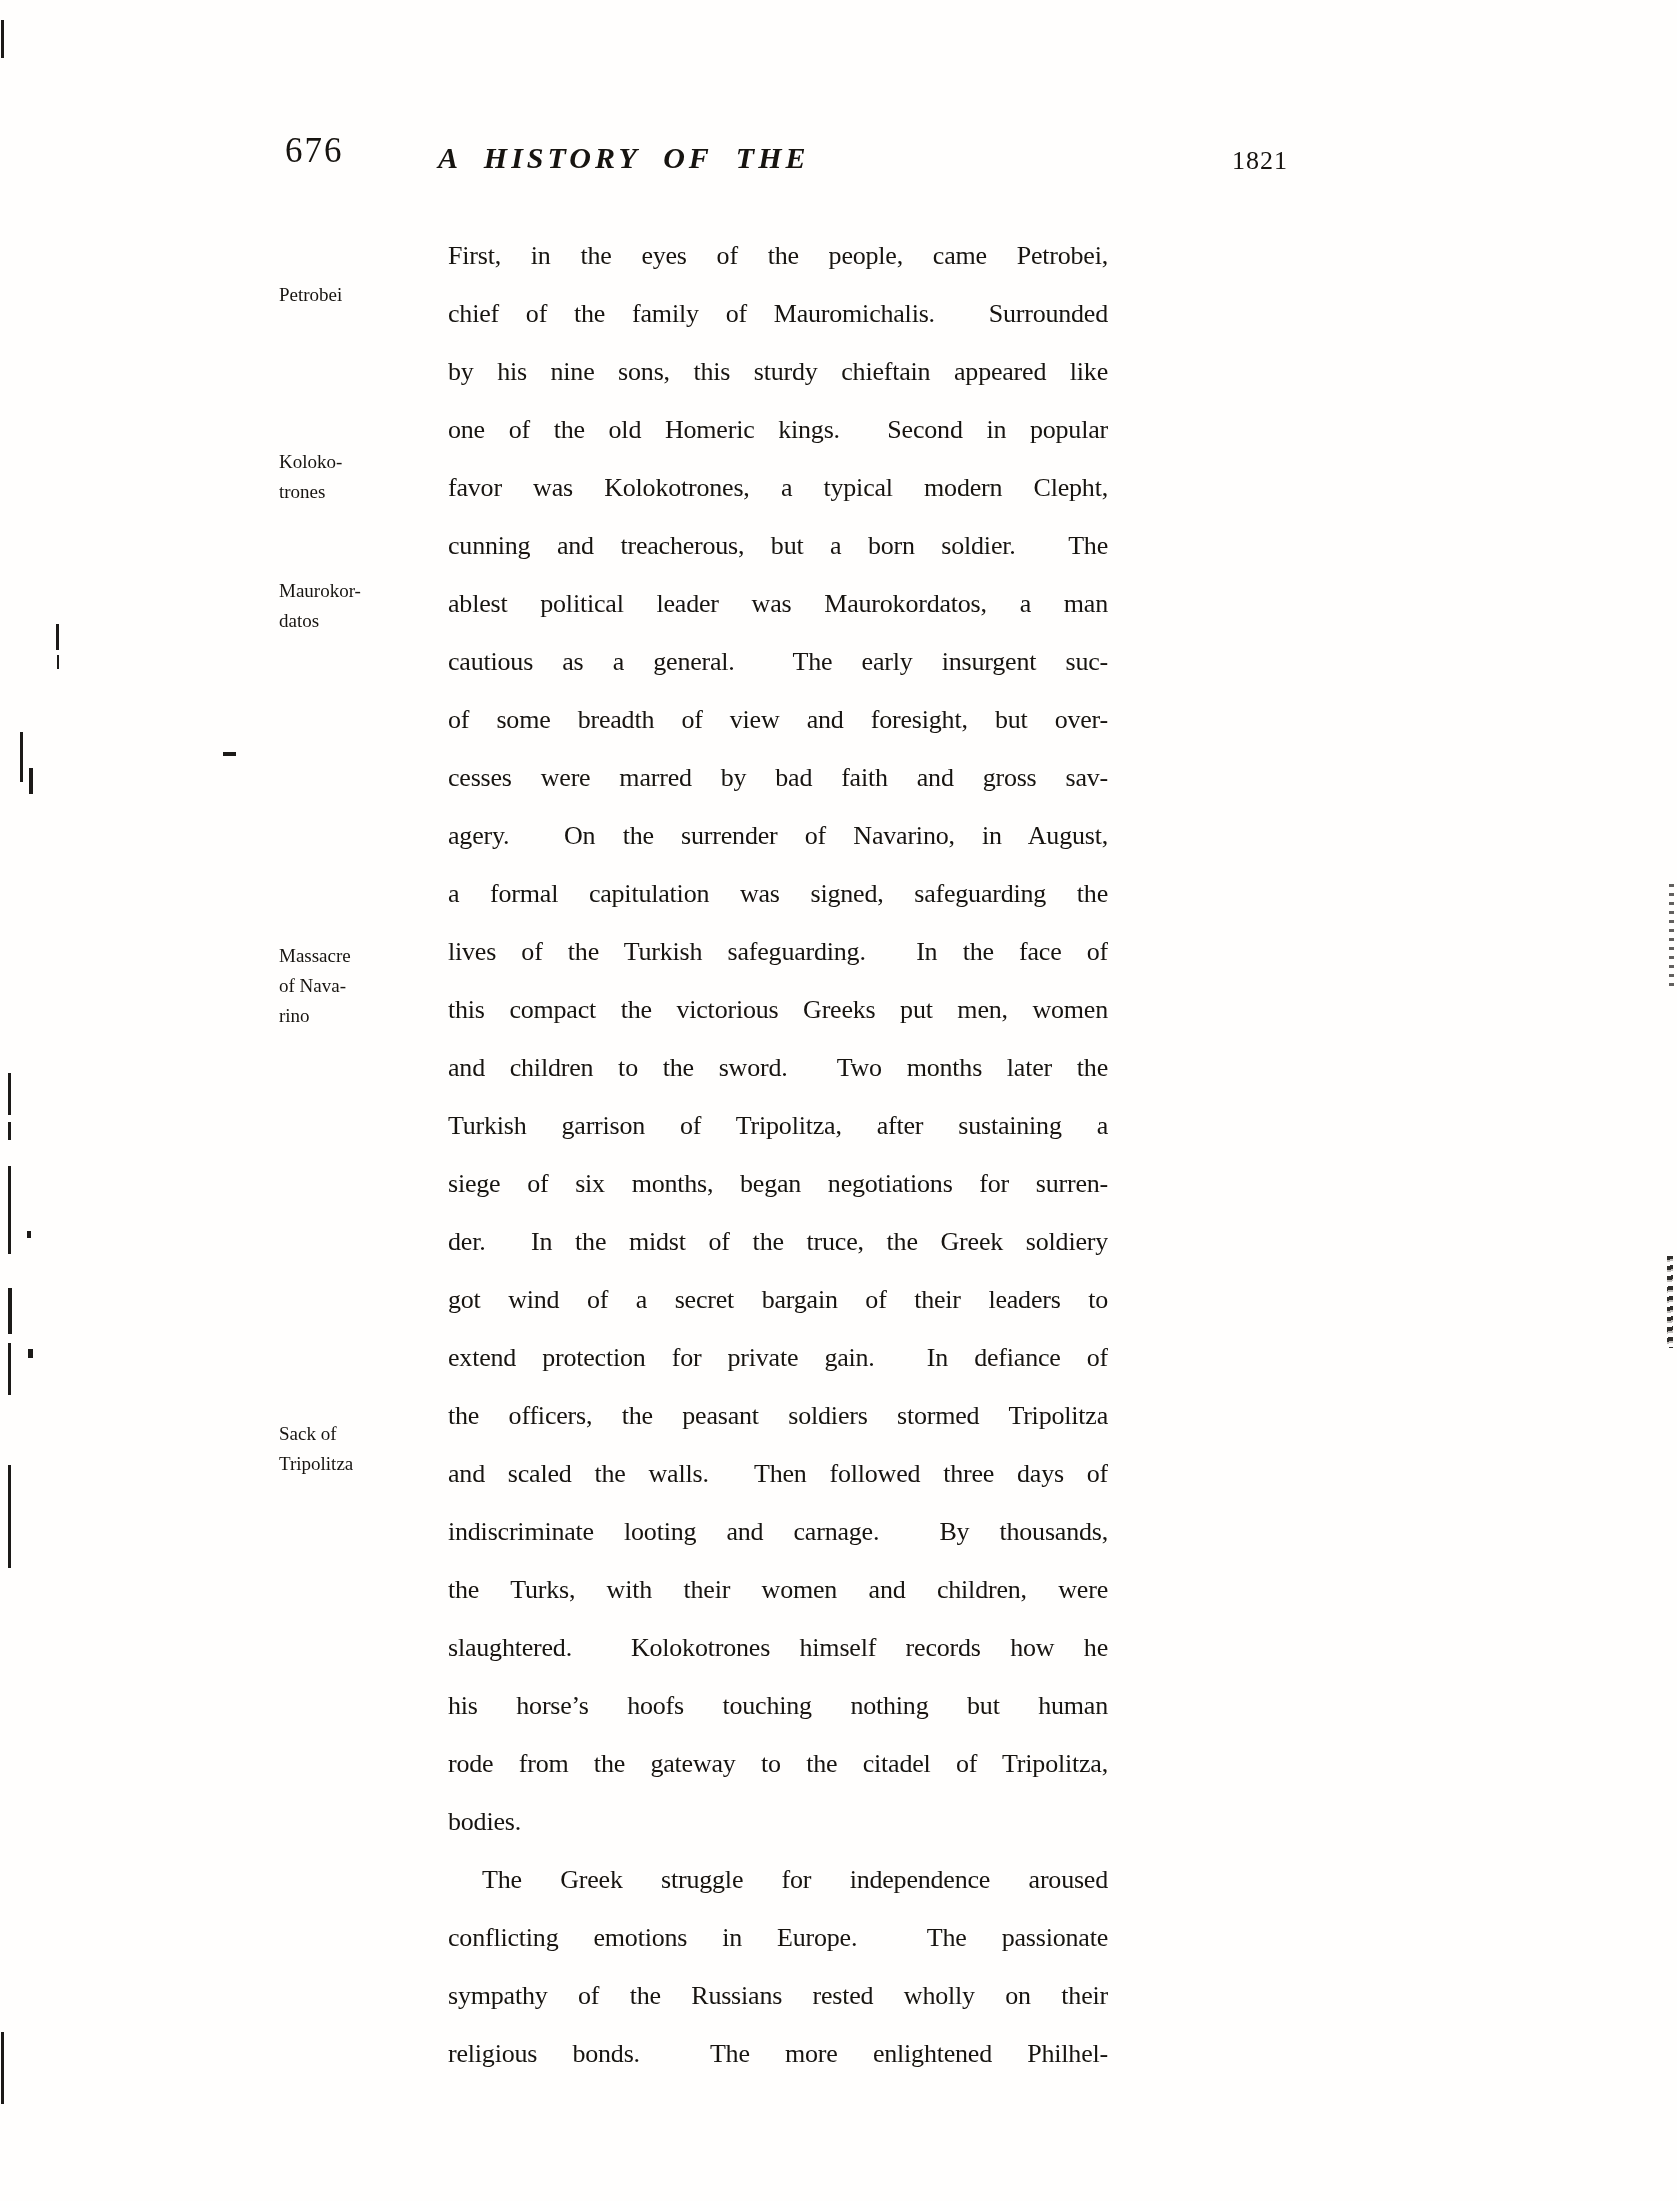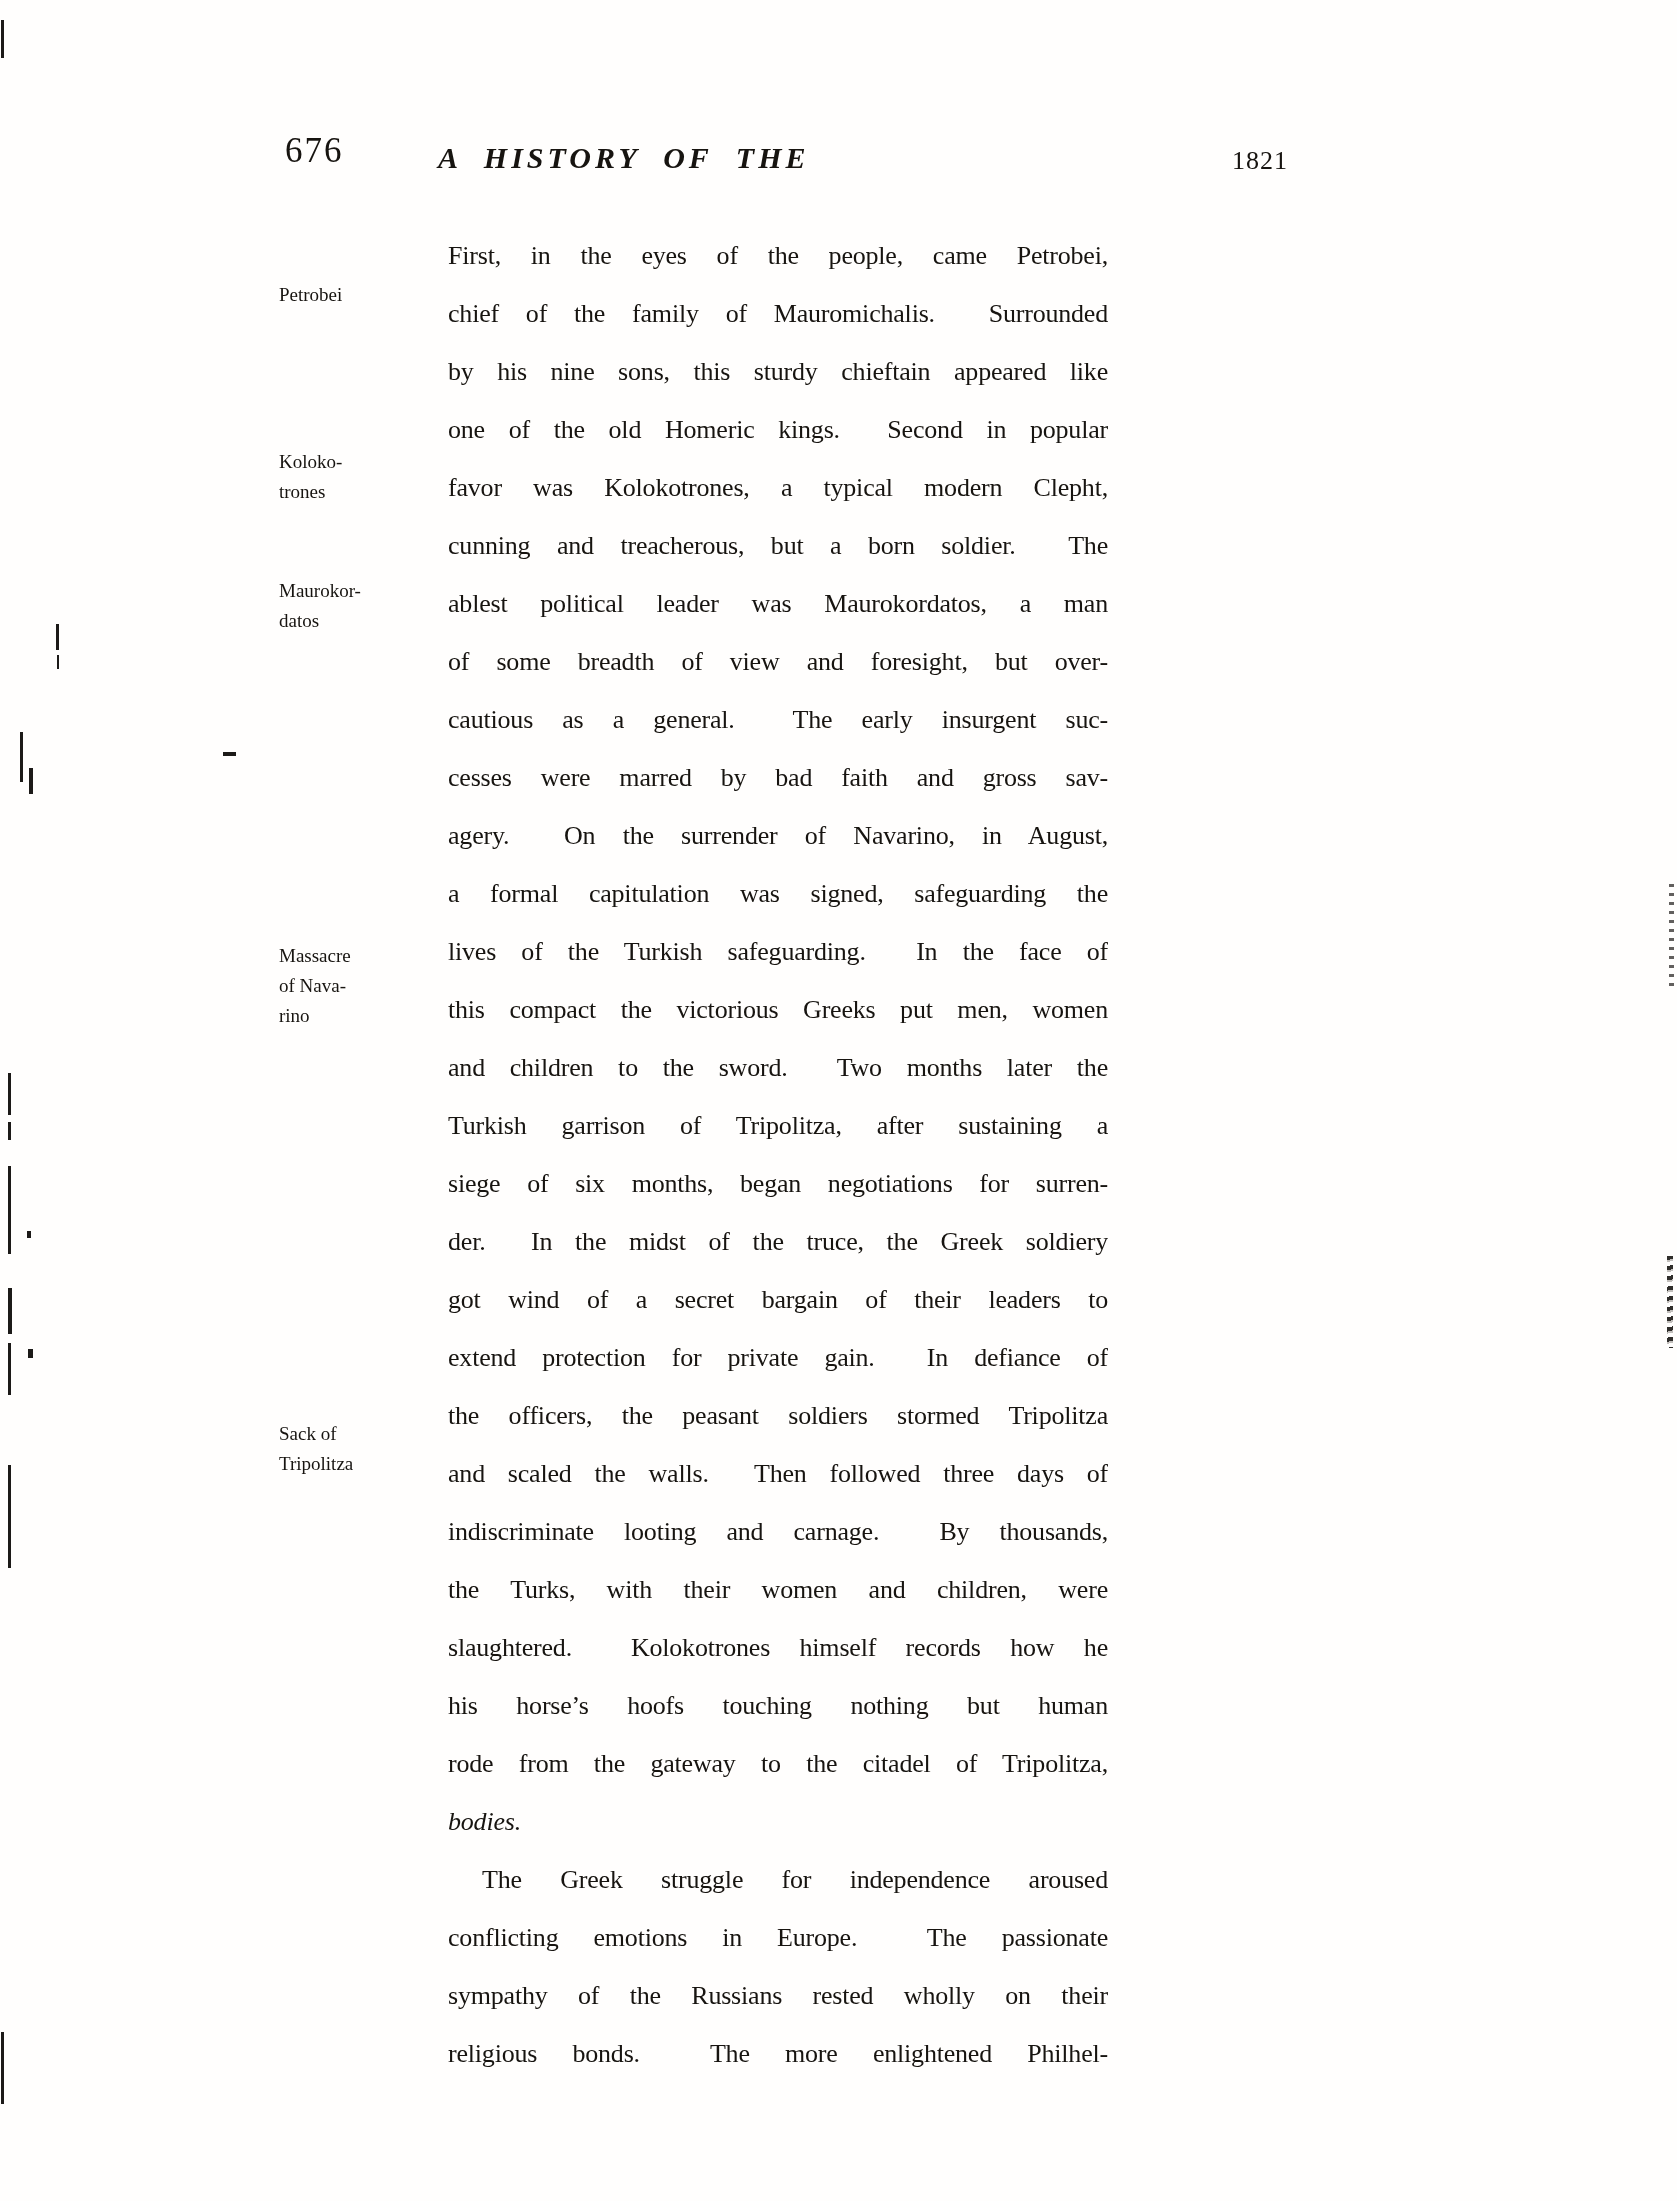--- a/index.html
+++ b/index.html
@@ -44,21 +44,21 @@
     font-size:26px; line-height:58px;
     letter-spacing:-0.2px;
   }
   .line {
     height:58px;
     text-align:justify;
     text-align-last:justify;
     white-space:pre-wrap;
     overflow:hidden;
   }
-  .line.end { text-align-last:left;font-style:italic; }
+  .line.end { text-align-last:left; }
   .line.indent { text-indent:34px; }
   
   .art { position:absolute; background:#1c1a18; display:block; }
   .art.dotted {
     background:repeating-linear-gradient(180deg, rgba(45,42,40,.75) 0 3px, transparent 3px 9px);
   }
   .art.squiggle {
     background:repeating-linear-gradient(168deg, rgba(25,23,20,.9) 0 4px, rgba(120,115,110,.45) 4px 6px, transparent 6px 10px);
   }
 </style>
@@ -83,22 +83,22 @@
 Tripolitza</div>
 
   <div class="body-block">
       <div class="line">First, in the eyes of the people, came Petrobei,</div>
       <div class="line">chief of the family of Mauromichalis.  Surrounded</div>
       <div class="line">by his nine sons, this sturdy chieftain appeared like</div>
       <div class="line">one of the old Homeric kings.  Second in popular</div>
       <div class="line">favor was Kolokotrones, a typical modern Clepht,</div>
       <div class="line">cunning and treacherous, but a born soldier.  The</div>
       <div class="line">ablest political leader was Maurokordatos, a man</div>
+      <div class="line">cautious as a general.  The early insurgent suc-</div>
       <div class="line">of some breadth of view and foresight, but over-</div>
-      <div class="line">cautious as a general.  The early insurgent suc-</div>
       <div class="line">cesses were marred by bad faith and gross sav-</div>
       <div class="line">agery.  On the surrender of Navarino, in August,</div>
       <div class="line">a formal capitulation was signed, safeguarding the</div>
       <div class="line">lives of the Turkish safeguarding.  In the face of</div>
       <div class="line">this compact the victorious Greeks put men, women</div>
       <div class="line">and children to the sword.  Two months later the</div>
       <div class="line">Turkish garrison of Tripolitza, after sustaining a</div>
       <div class="line">siege of six months, began negotiations for surren-</div>
       <div class="line">der.  In the midst of the truce, the Greek soldiery</div>
       <div class="line">got wind of a secret bargain of their leaders to</div>

